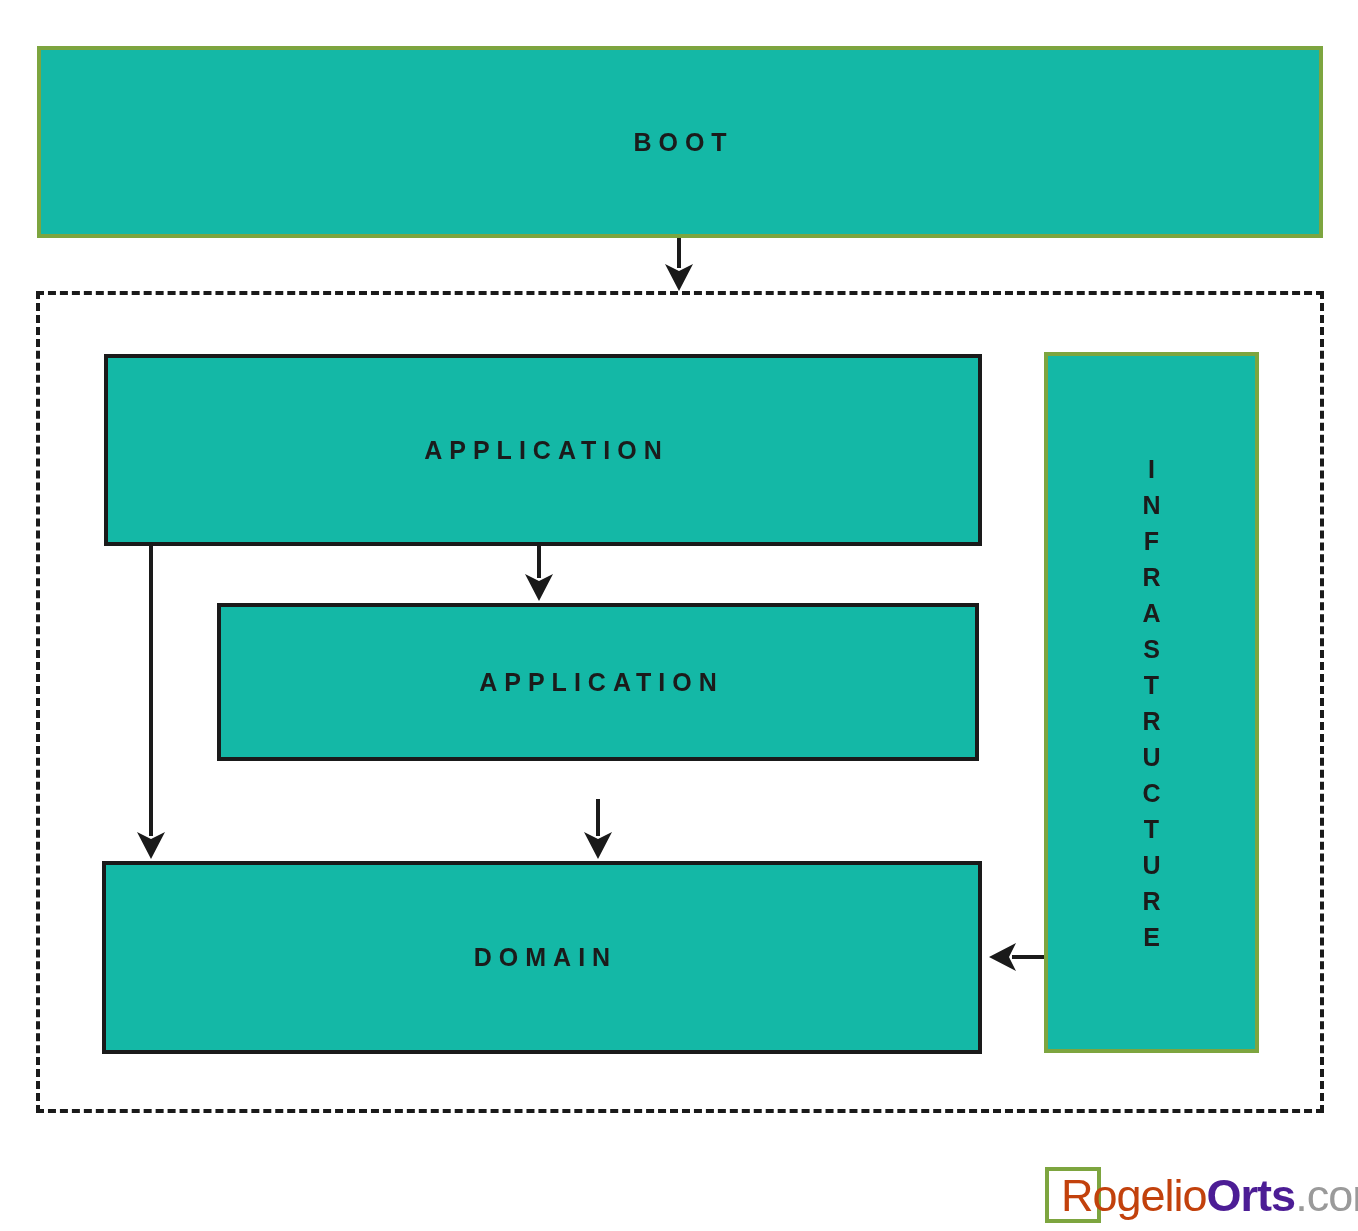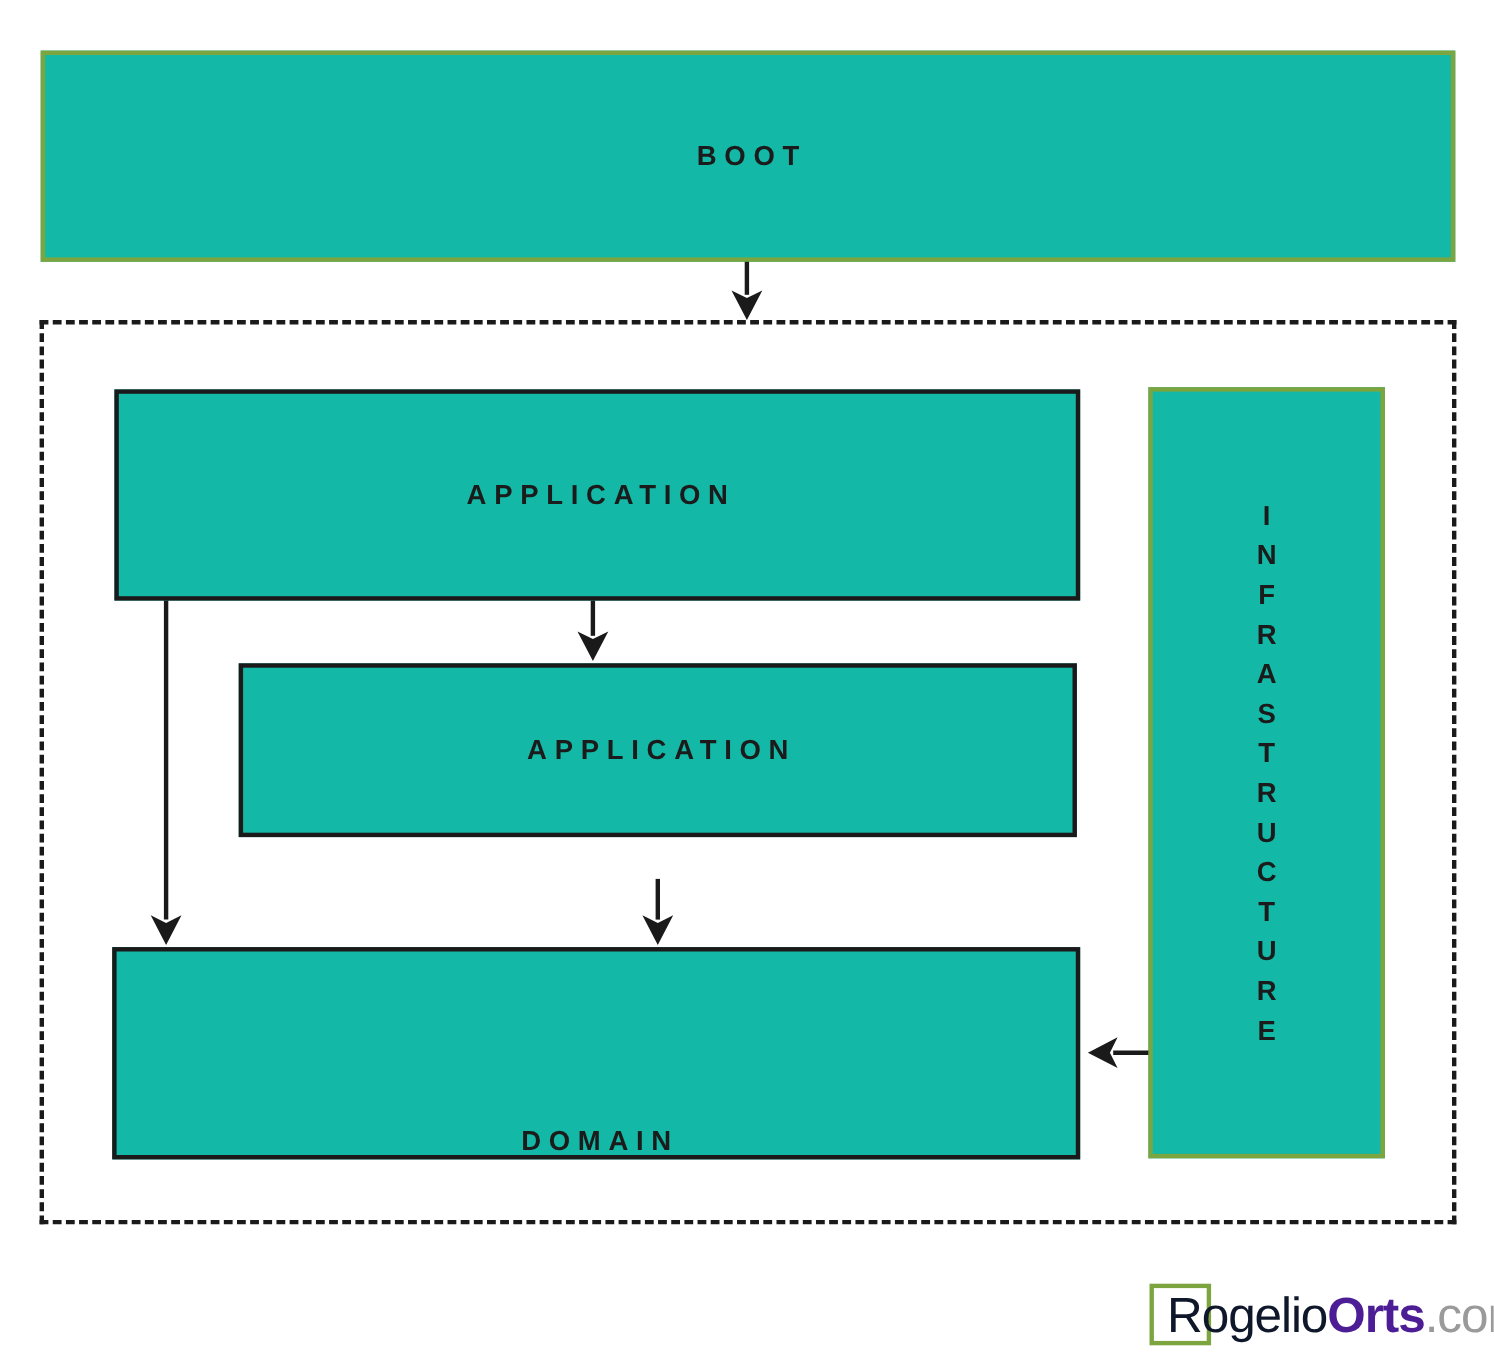--- a/index.html
+++ b/index.html
@@ -62,21 +62,21 @@
   #box-presentation {
     left: 104px; top: 354px;
     width: 878px; height: 192px;
   }
   #box-application {
     left: 217px; top: 603px;
     width: 762px; height: 158px;
   }
   #box-domain {
     left: 102px; top: 861px;
-    width: 880px; height: 193px; align-items: flex-end;
+    width: 880px; height: 193px;
   }
   #box-infrastructure {
     left: 1044px; top: 352px;
     width: 215px; height: 701px;
     align-items: center;
     justify-content: center;
   }
 
   
   .vlabel {
@@ -125,21 +125,21 @@
   }
   #logo-text {
     position: relative;
     z-index: 2;
     margin-left: 21px;
     font-size: 45px;
     line-height: 1;
     white-space: nowrap;
     letter-spacing: -1px;
   }
-  .logo-light { color: #0f172a; font-weight: 300; }
+  .logo-light { color: #c2410c; font-weight: 300; }
   .logo-bold  { color: #4c1d95; font-weight: 700; }
   .logo-dim   { color: #9a9a9a; font-weight: 300; }
 </style>
 </head>
 <body>
 
 <div id="canvas">
 
   <div class="box box-green" id="box-boot">
     <span class="box-label">BOOT</span>

